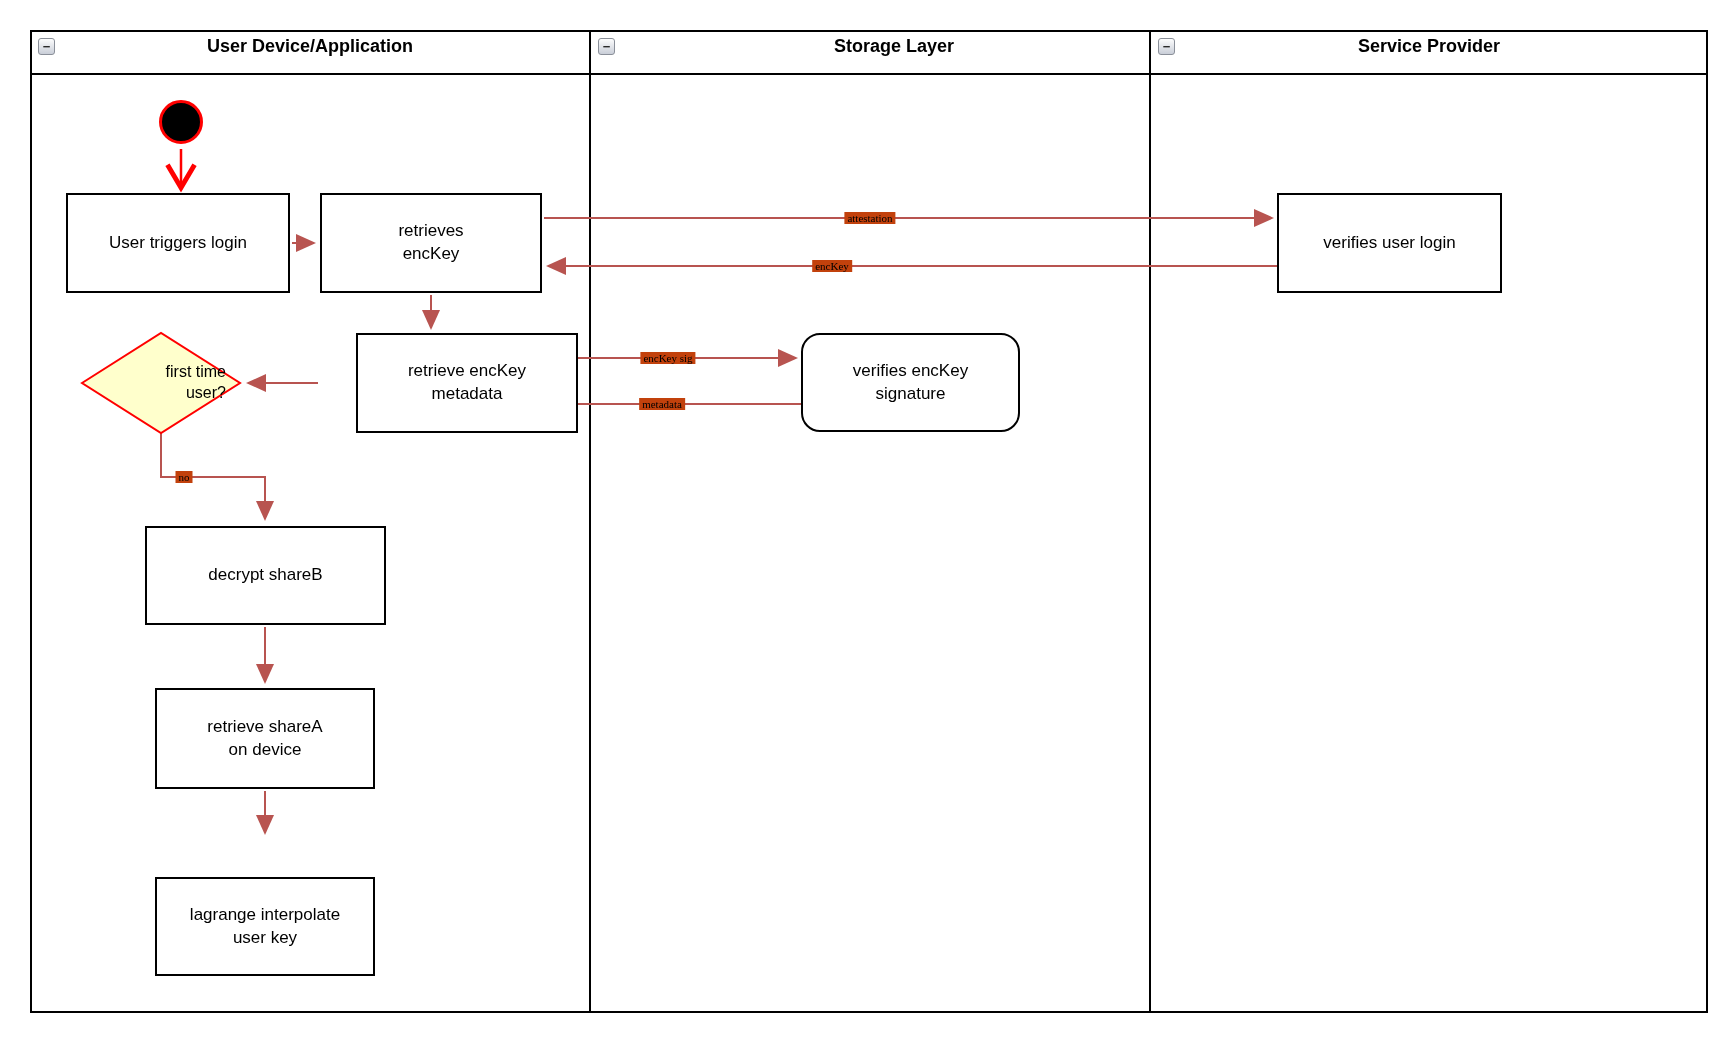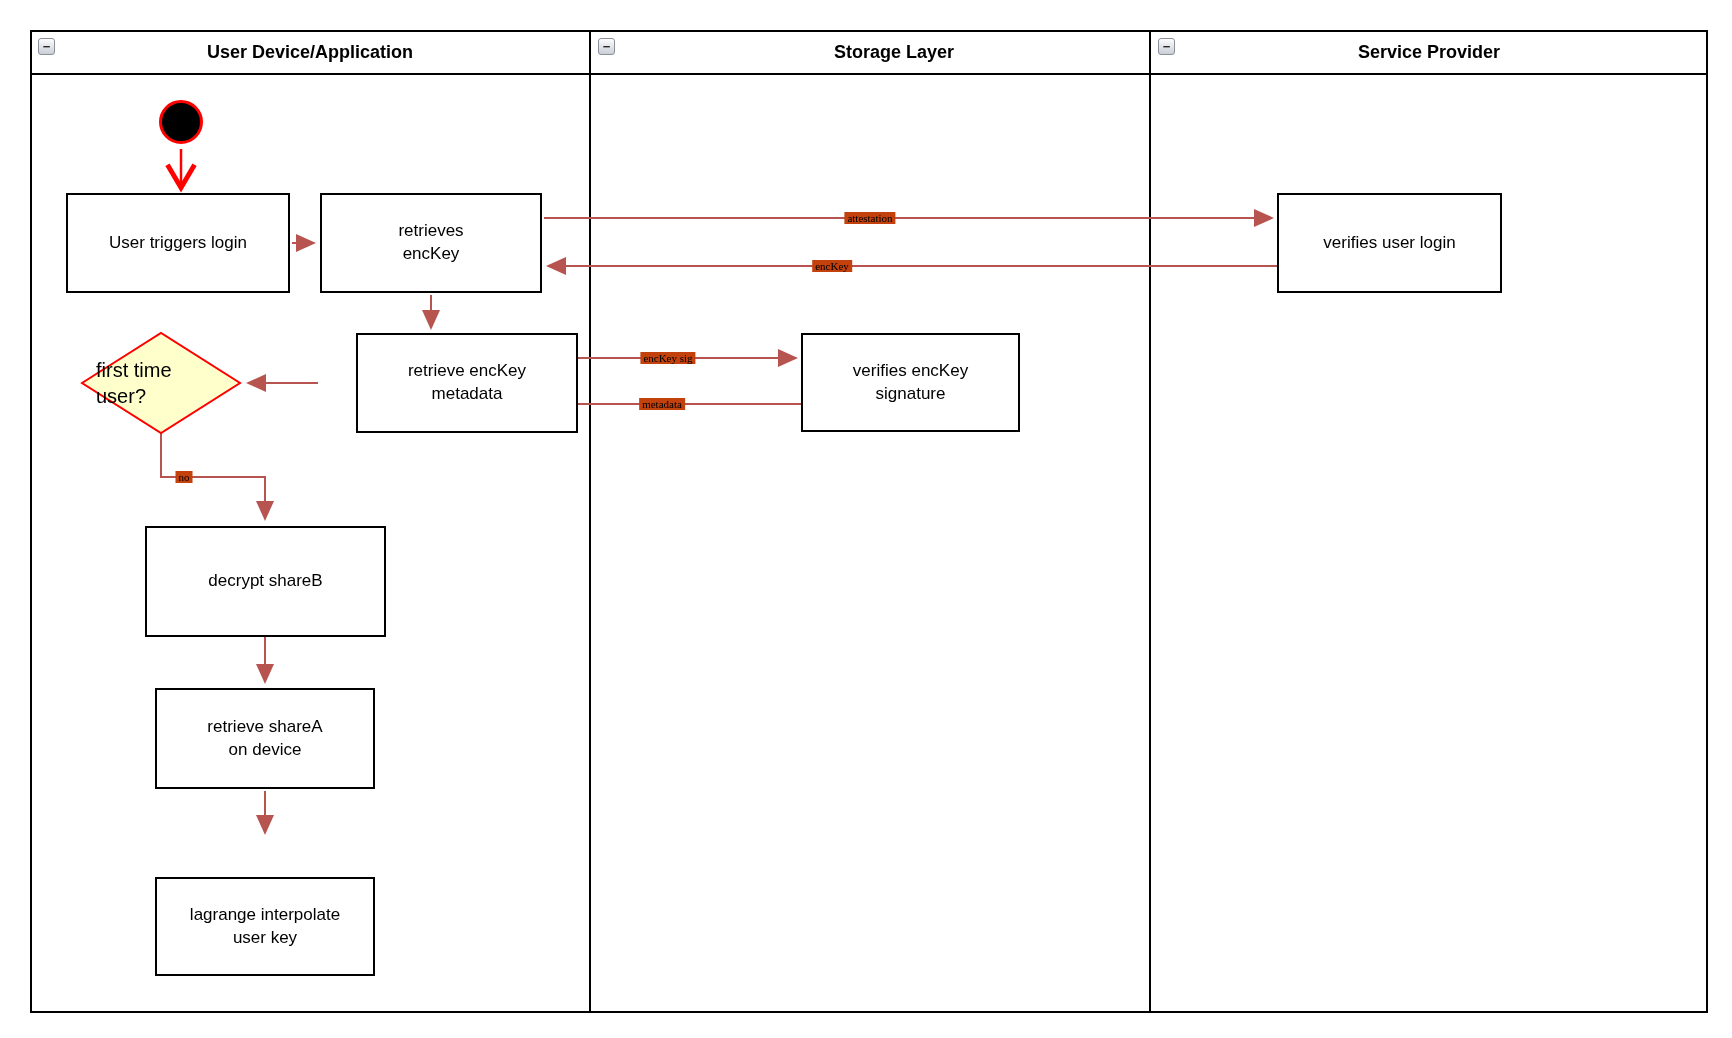--- a/index.html
+++ b/index.html
@@ -5,35 +5,35 @@
   html,body{margin:0;padding:0;background:#ffffff;}
   .canvas{
     position:relative;width:1732px;height:1038px;background:#ffffff;overflow:hidden;
     font-family:"Liberation Sans",sans-serif;color:#000;
   }
   
   .outer-border{position:absolute;left:30px;top:30px;width:1678px;height:983px;
     border:2px solid #000;box-sizing:border-box;background:#fff;}
   .vline{position:absolute;top:30px;width:2px;height:983px;background:#000;}
   .hline{position:absolute;left:30px;top:73px;width:1678px;height:2px;background:#000;}
-  .lane-header{position:absolute;top:30px;height:44px;line-height:44px;
+  .lane-header{position:absolute;top:24px;height:44px;line-height:44px;
     text-align:center;font-weight:bold;font-size:18px;}
   .collapse-btn{position:absolute;width:17px;height:17px;box-sizing:border-box;
     border:1px solid #8a8f99;border-radius:3px;
     background:linear-gradient(#fdfdfd,#c9ced8);
     display:flex;align-items:center;justify-content:center;
     font-size:13px;font-weight:bold;color:#2a2a2a;line-height:15px;cursor:pointer;}
   
   .node{position:absolute;box-sizing:border-box;border:2px solid #000;background:#fff;
     display:flex;align-items:center;justify-content:center;text-align:center;
     font-size:17px;line-height:1.35;white-space:pre-line;z-index:3;}
   .start-node{position:absolute;left:159px;top:100px;width:44px;height:44px;
     box-sizing:border-box;background:#000;border:3px solid #ff0000;border-radius:50%;z-index:3;}
   .diamond-label{position:absolute;left:161px;top:383px;transform:translate(-50%,-50%);
-    width:130px;text-align:left;font-size:20px;line-height:1.3;white-space:pre-line;z-index:3;}
+    width:130px;text-align:right;font-size:16px;line-height:1.3;white-space:pre-line;z-index:3;}
   
   svg.edges{position:absolute;left:0;top:0;z-index:2;pointer-events:none;}
   .edge-label{position:absolute;transform:translate(-50%,-50%);background:#c2410c;
     padding:0 3px;font-size:11px;white-space:nowrap;z-index:4;font-family:Liberation Serif, serif;}
 </style>
 </head>
 <body>
 
 <div class="canvas">
 
@@ -82,26 +82,26 @@
     <polygon points="82,383 161,333 240,383 161,433" fill="#ffffcc" stroke="#ff0000" stroke-width="2"></polygon>
   </svg>
 
   <div class="start-node"></div>
 
   <div class="node" style="left:66px;top:193px;width:224px;height:100px;">User triggers login</div>
   <div class="node" style="left:320px;top:193px;width:222px;height:100px;">retrieves
 encKey</div>
   <div class="node" style="left:320px;top:333px;width:222px;height:100px;margin-left:36px;">retrieve encKey
 metadata</div>
-  <div class="node" style="left:145px;top:526px;width:241px;height:111px;">decrypt shareB</div>
+  <div class="node" style="left:145px;top:526px;width:241px;height:99px;">decrypt shareB</div>
   <div class="node" style="left:155px;top:688px;width:220px;height:101px;">retrieve shareA
 on device</div>
   <div class="node" style="left:155px;top:877px;width:220px;height:99px;">lagrange interpolate
 user key</div>
-  <div class="node" style="left:801px;top:333px;width:219px;height:99px;">verifies encKey
+  <div class="node" style="left:801px;top:333px;width:219px;height:99px;border-radius:19px;">verifies encKey
 signature</div>
   <div class="node" style="left:1277px;top:193px;width:225px;height:100px;">verifies user login</div>
 
   <div class="diamond-label">first time
 user?</div>
 
   <div class="edge-label" style="left:870px;top:218px;">attestation</div>
   <div class="edge-label" style="left:832px;top:266px;">encKey</div>
   <div class="edge-label" style="left:668px;top:358px;">encKey sig</div>
   <div class="edge-label" style="left:662px;top:404px;">metadata</div>

